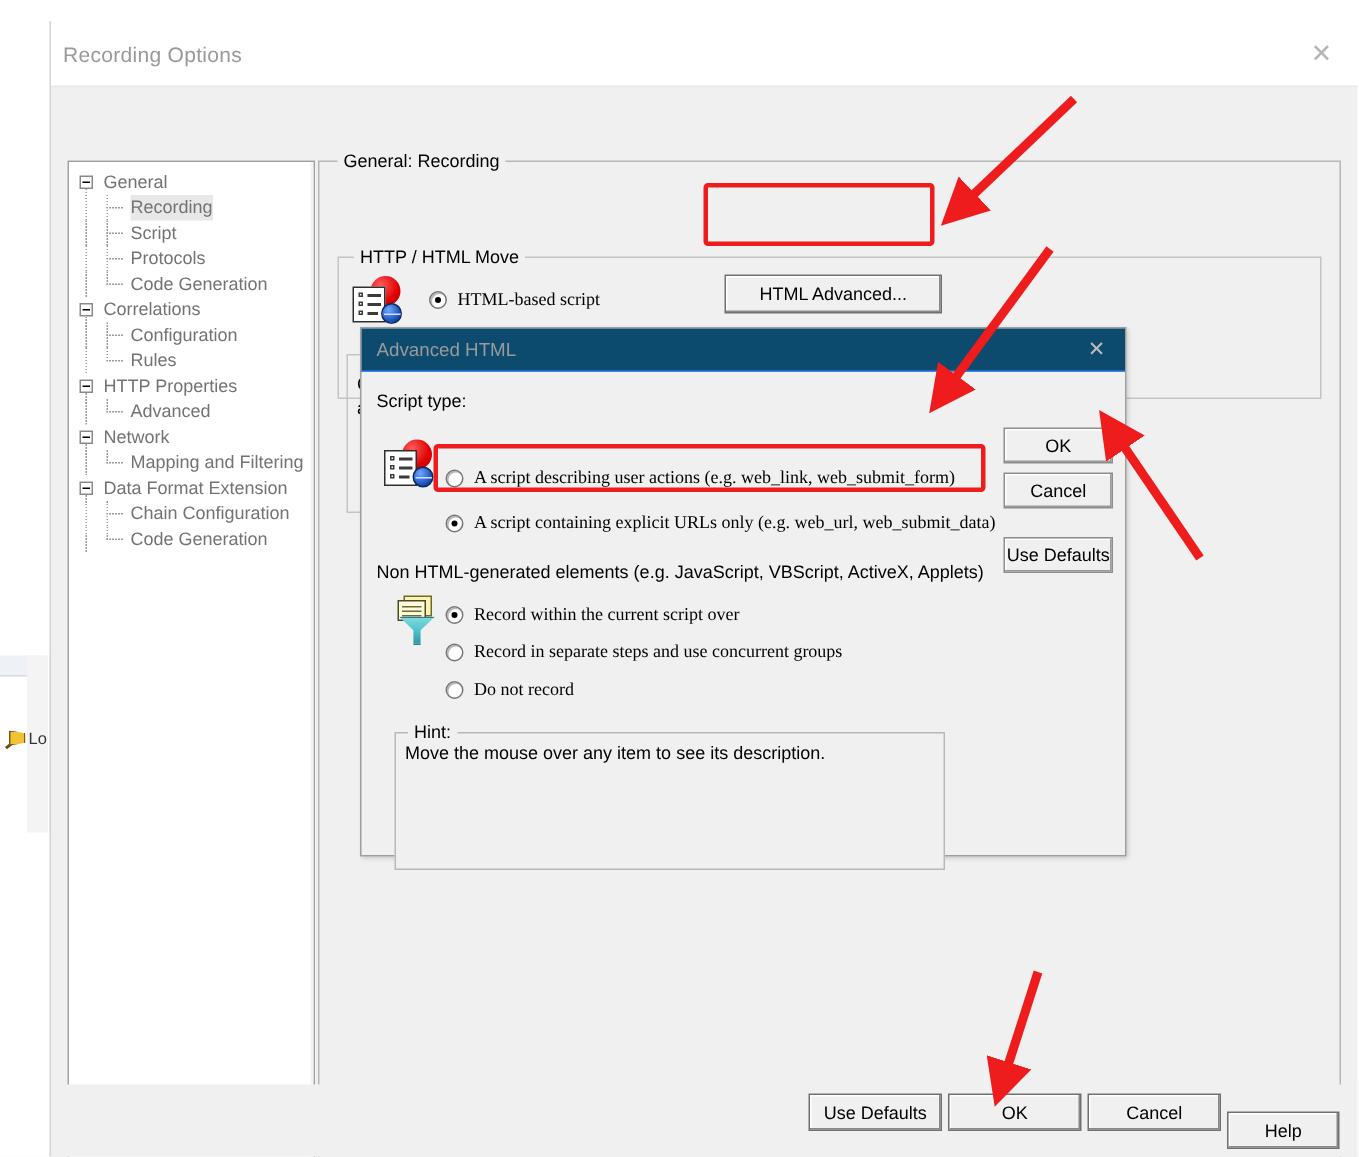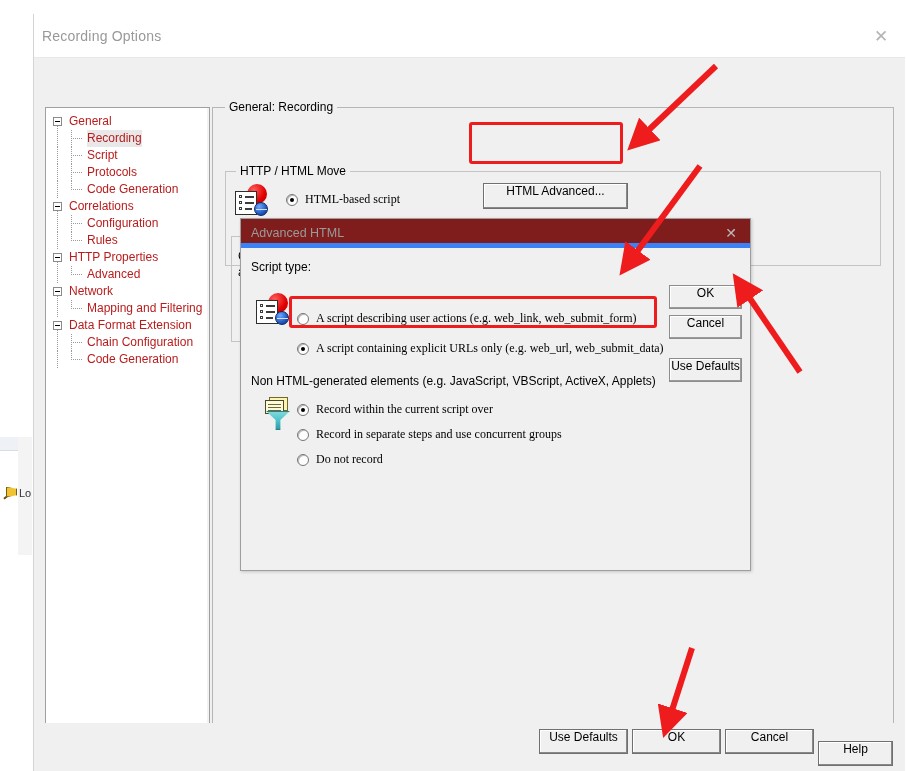--- a/index.html
+++ b/index.html
@@ -70,21 +70,21 @@
   
   .tree-pane {
     position: absolute; left: 11px; top: 49px; width: 165px; height: 674px;
     background: #ffffff; border: 1px solid #a0a0a0;
     overflow: hidden;
   }
   .tree-scroll-edge {
     position: absolute; right: 0; top: 0; width: 2px; height: 100%;
     background: #f2f2f2;
   }
-  .tree { position: absolute; left: 5px; top: 5px; font-size: 12px; color: #b91c1c; }
+  .tree { position: absolute; left: 5px; top: 5px; font-size: 12px; color: #737373; }
   .tnode { position: relative; height: 17px; line-height: 17px; white-space: nowrap; }
   .tnode .lbl { display: inline-block; vertical-align: top; }
   .tnode.root { padding-left: 18px; }
   .tnode.child { padding-left: 36px; }
   .tnode.selected .lbl { background: #e8e8e8; }
   .plusbox {
     position: absolute; left: 2px; top: 4px;
     width: 9px; height: 9px; border: 1px solid #8a8a8a; background: #fff;
   }
   .plusbox:before {
@@ -134,21 +134,21 @@
     position: relative; flex: 0 0 12px;
     box-shadow: inset 1px 1px 0 #b9b9b9;
   }
   .radio.checked:after {
     content: ""; position: absolute; left: 3px; top: 3px;
     width: 4px; height: 4px; border-radius: 50%; background: #000;
   }
 
   
   .btn {
-    position: absolute; display: flex; align-items: flex-start; justify-content: center;
+    position: absolute; display: flex; align-items: center; justify-content: center;
     font-size: 12px; color: #000; background: #f0f0f0;
     border: 1px solid #707070;
     box-shadow: inset -1px -1px 0 #888888, inset 1px 1px 0 #ffffff;
     cursor: pointer; white-space: nowrap;
   }
   .btn.disabled { color: #a6a6a6; text-shadow: 1px 1px 0 #ffffff; }
   .btn.flat {
     border: 1px solid #8d8d8d;
     box-shadow: inset -1px -1px 0 #9a9a9a, inset 1px 1px 0 #ffffff;
   }
@@ -197,21 +197,21 @@
     clip-path: polygon(0 0, 100% 0, 60% 48%, 60% 100%, 40% 100%, 40% 48%);
   }
 
   
   .adv-dialog {
     position: absolute; left: 240px; top: 218px; width: 511px; height: 353px;
     background: #f0f0f0; border: 1px solid #9e9e9e;
     box-shadow: 1px 1px 3px rgba(0,0,0,.18);
   }
   .adv-titlebar {
-    position: relative; height: 29px; background: #7f1d1d; border-bottom: 5px solid #3b82f6;
+    position: relative; height: 29px; background: #0c4a6e; border-bottom: 1px solid #3b82f6;
   }
   .adv-title {
     position: absolute; left: 10px; top: 7px; font-size: 12.5px; color: #9a9a9a;
   }
   .adv-close {
     position: absolute; right: 6px; top: 3px; width: 26px; height: 22px;
     display: flex; align-items: center; justify-content: center;
     color: #bbbbbb; font-size: 14px; cursor: pointer; font-family: "DejaVu Sans", sans-serif;
   }
   .adv-body { position: relative; height: 322px; }
@@ -403,20 +403,24 @@
       </div>
       <div class="radio-row" style="left:56px; top:179px;">
         <span class="radio"></span>
         <span>Record in separate steps and use concurrent groups</span>
       </div>
       <div class="radio-row" style="left:56px; top:204px;">
         <span class="radio"></span>
         <span>Do not record</span>
       </div>
 
+      <div class="hint-box">
+        <div class="hint-legend">Hint:</div>
+        <div class="hint-text">Move the mouse over any item to see its description.</div>
+      </div>
 
       <div class="btn flat" style="left:428px; top:37px; width:73px; height:24px;">
         <span>OK</span>
       </div>
       <div class="btn flat" style="left:428px; top:67px; width:73px; height:24px;">
         <span>Cancel</span>
       </div>
       <div class="btn flat" style="left:428px; top:110px; width:73px; height:24px;">
         <span>Use Defaults</span>
       </div>

